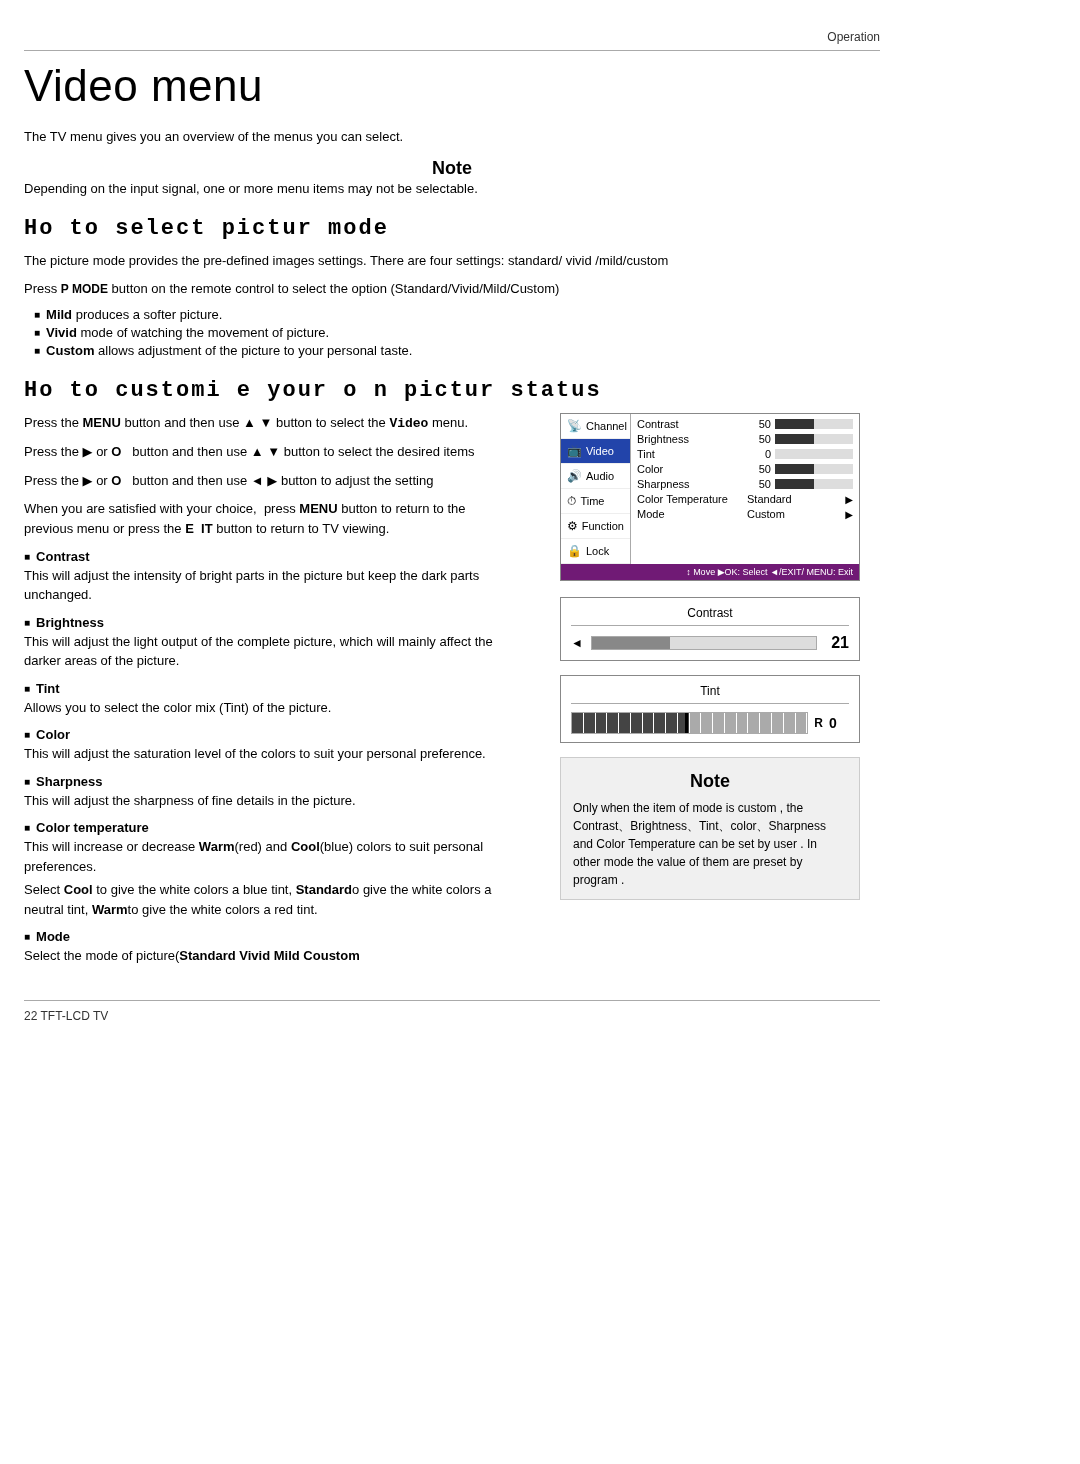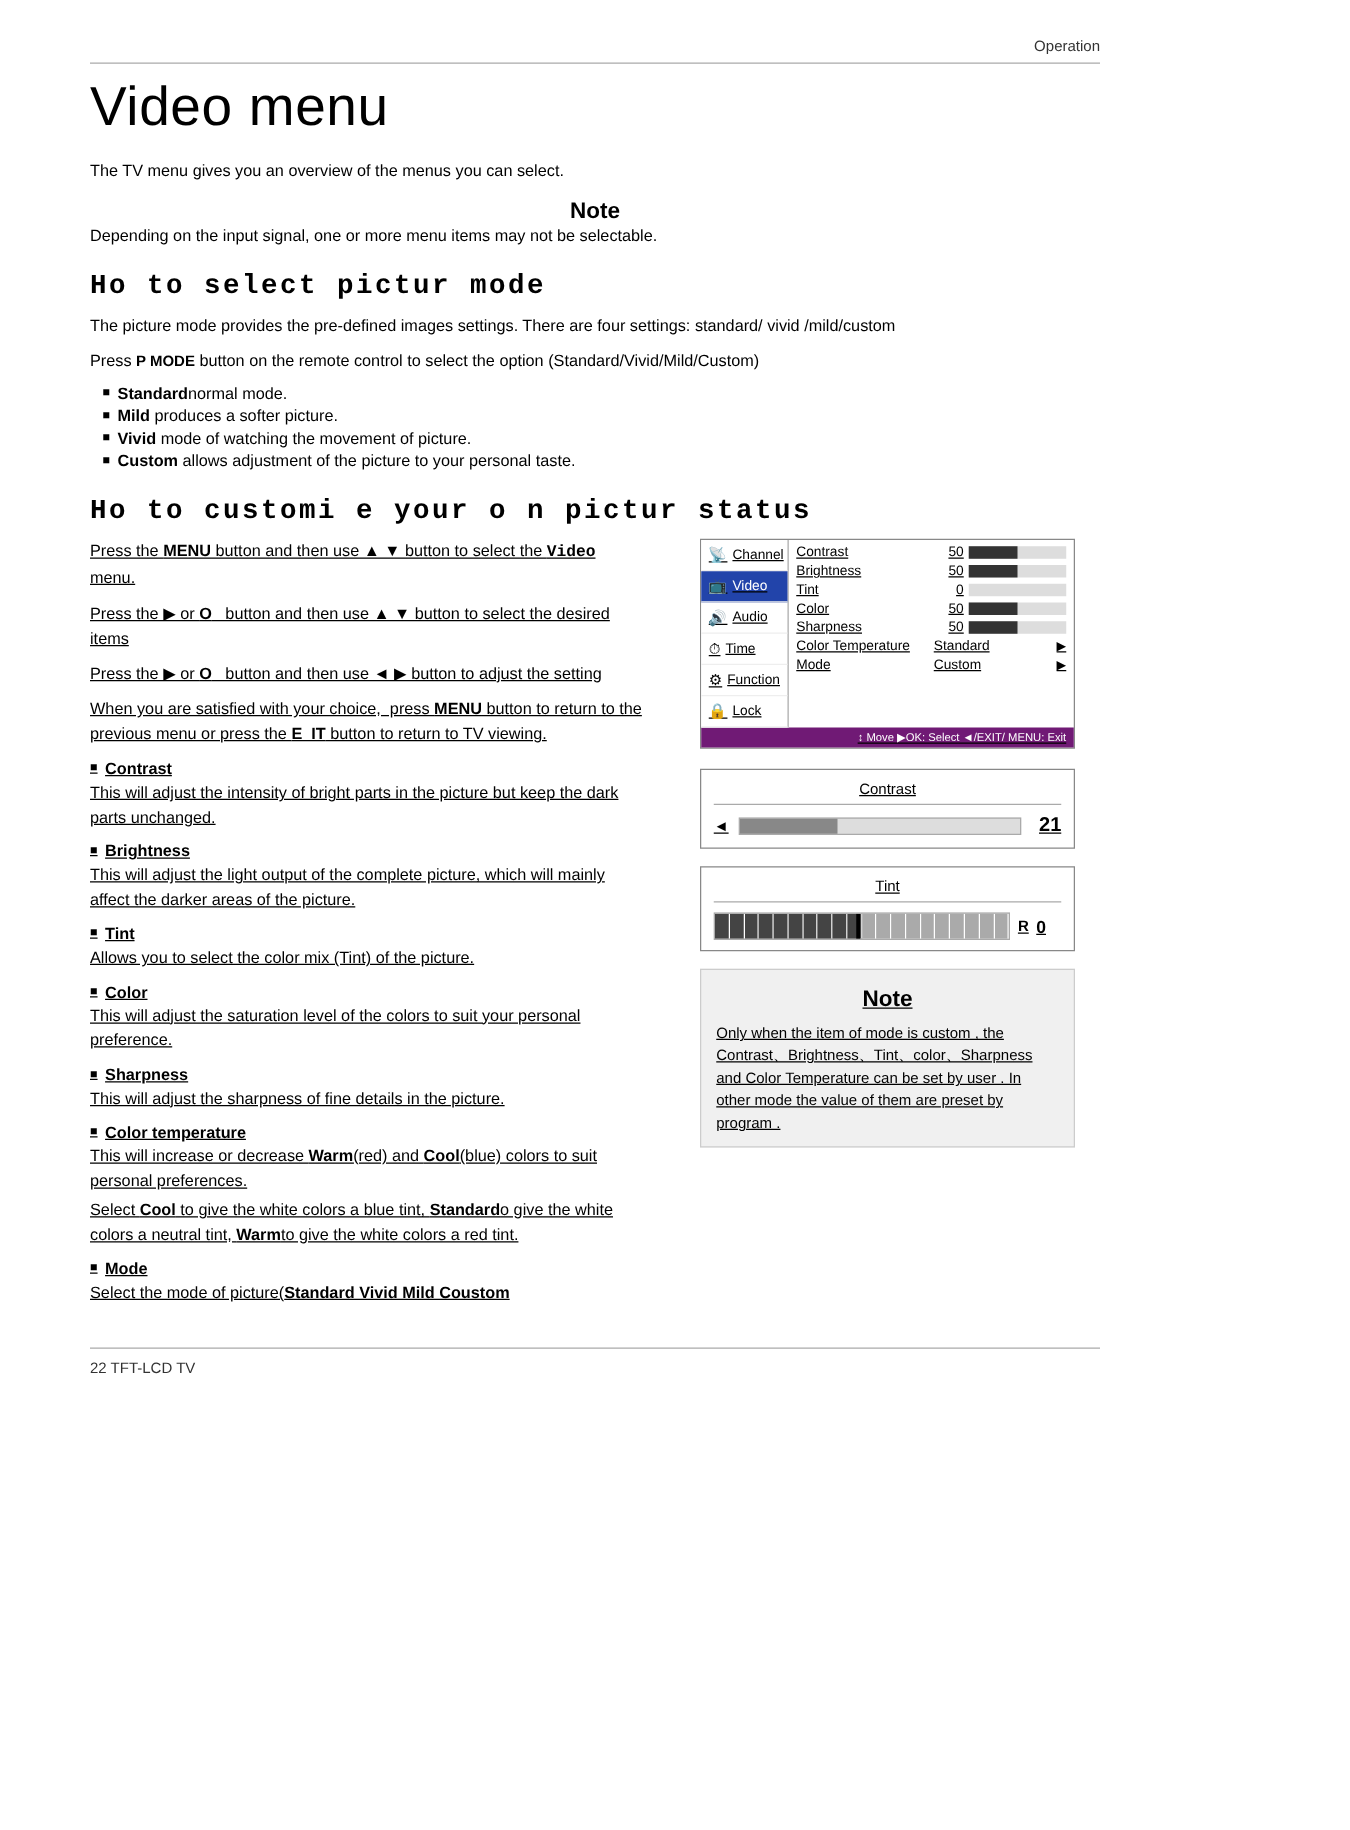--- a/index.html
+++ b/index.html
@@ -8,21 +8,21 @@
       font-size: 13px;
       color: #000;
       background: #fff;
       width: 1080px;
       min-height: 1464px;
       padding: 0;
     }
     .page {
       width: 940px;
       min-height: 1464px;
-      padding: 30px 60px 40px 72px;
+      padding: 30px 60px 40px 24px;
       position: relative;
     }
     .top-bar {
       display: flex;
       justify-content: flex-end;
       border-bottom: 1px solid #aaa;
       padding-bottom: 6px;
       margin-bottom: 10px;
     }
     .top-bar-text {
@@ -74,21 +74,20 @@
       content: "■";
       font-size: 10px;
       margin-right: 6px;
       margin-top: 2px;
       flex-shrink: 0;
     }
     .two-col {
       display: flex;
       gap: 46px;
       margin-top: 10px;
-      text-decoration: underline;
     }
     .left-col {
       flex: 1;
     }
     .right-col {
       width: 320px;
       flex-shrink: 0;
     }
     .body-text {
       font-size: 13px;
@@ -336,23 +335,20 @@
     <div class="note-label">Note</div>
     <div class="note-text">Depending on the input signal, one or more menu items may not be selectable.</div>
   </div>
 
   <div class="section-title">Ho   to select pictur mode</div>
   <p class="body-text">The picture mode provides the pre-defined images settings. There are four settings: standard/ vivid /mild/custom</p>
   <p class="body-text">
     Press <span class="bold pmode">P MODE</span> button on the remote control to select the option (Standard/Vivid/Mild/Custom)
   </p>
   <ul class="bullet-list">
-    <li>
-        <span><strong>Standard</strong>normal mode.</span>
-      </li>
     <li>
         <span><strong>Mild</strong> produces a softer picture.</span>
       </li>
     <li>
         <span><strong>Vivid</strong> mode of watching the movement of picture.</span>
       </li>
     <li>
         <span><strong>Custom</strong> allows adjustment of the picture to your personal taste.</span>
       </li>
   </ul>

